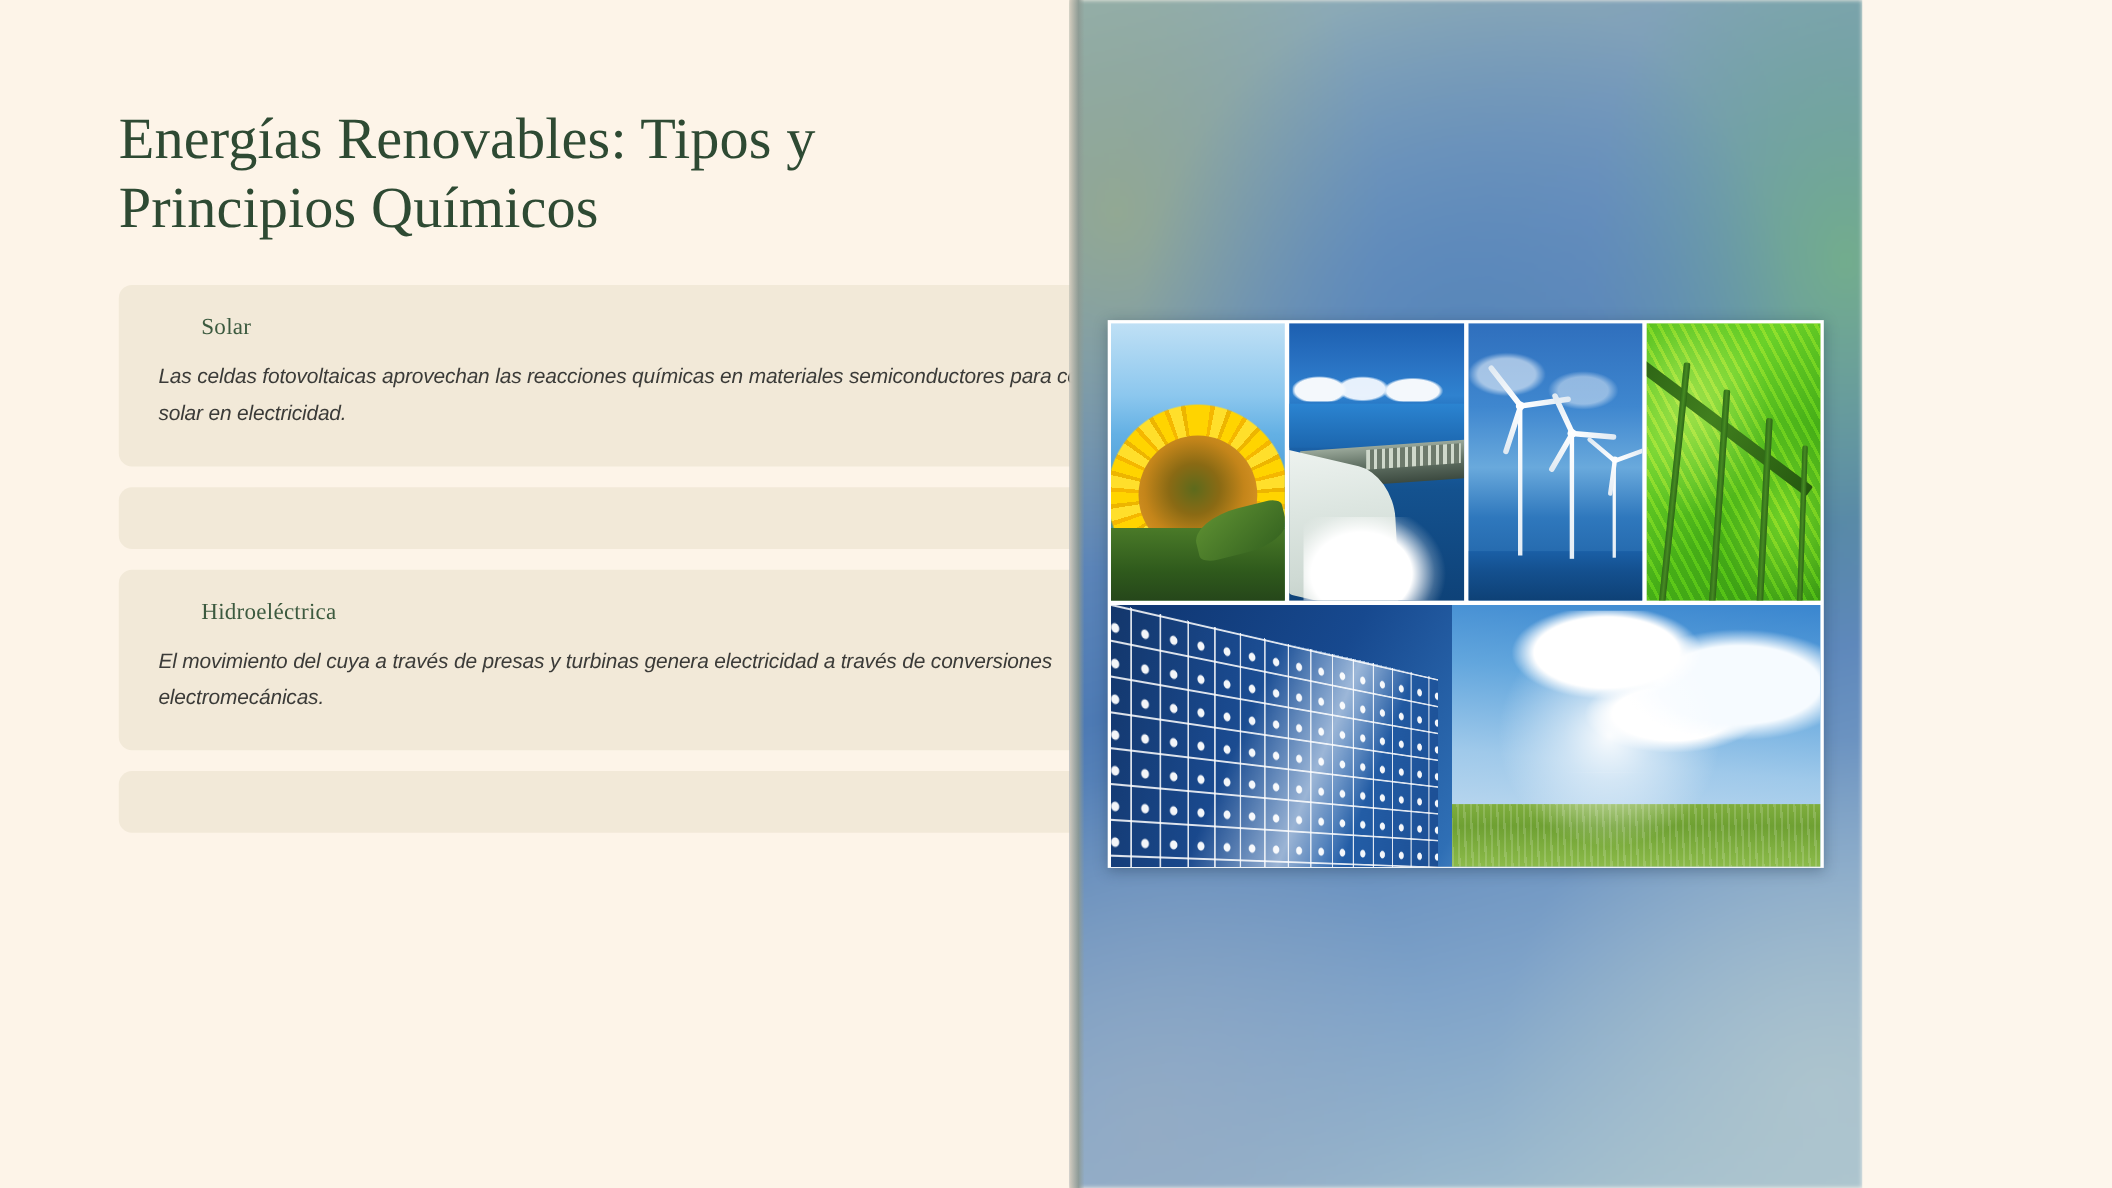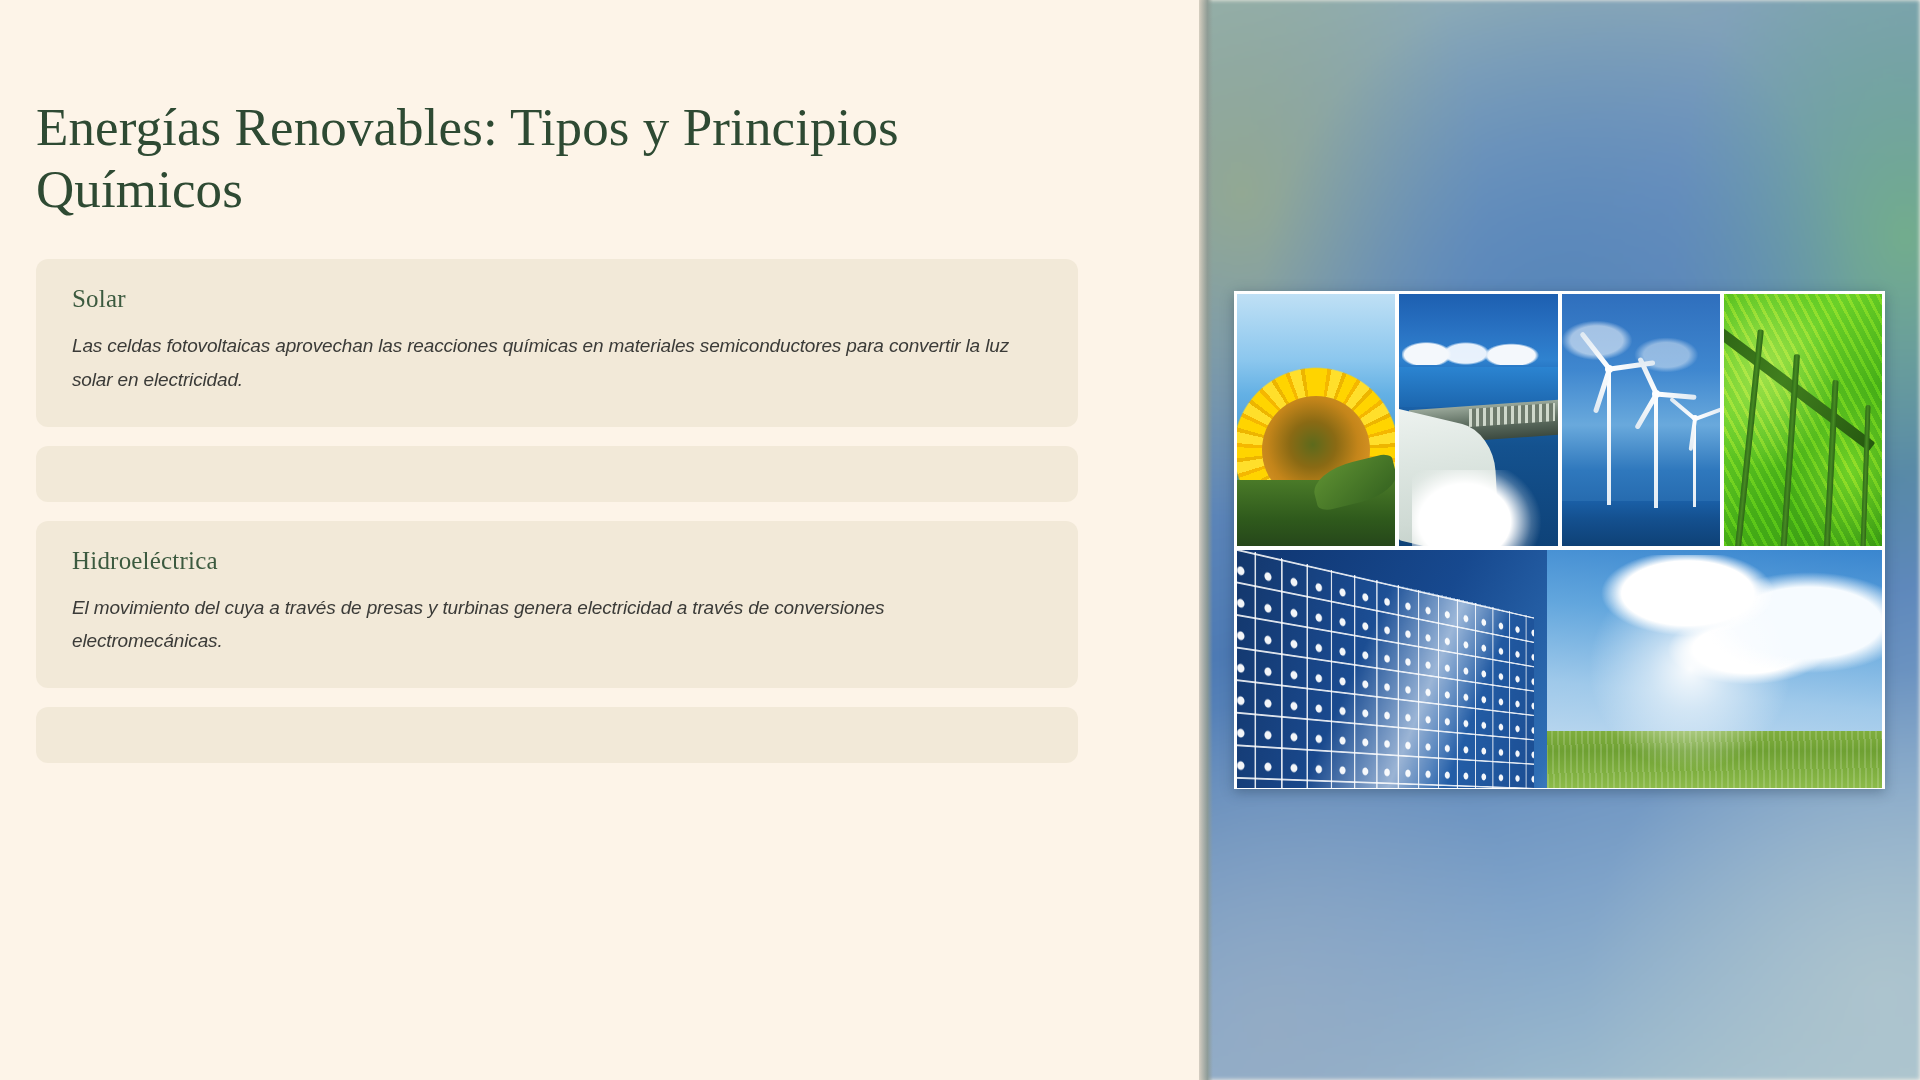--- a/index.html
+++ b/index.html
@@ -5,23 +5,23 @@
   * { margin:0; padding:0; box-sizing:border-box; }
   html, body {
     width:1920px; height:1080px; overflow:hidden;
     font-family:"Liberation Sans", sans-serif;
     background:#fdf6ec;
   }
   .slide { position:relative; width:1920px; height:1080px; display:flex; }
 
   
   .left-panel {
-    width:1199px; height:1080px;
+    width:972px; height:1080px;
     background:#fdf4e8;
-    padding:96px 78px 0 36px;
+    padding:96px 78px 0 108px;
     position:relative;
   }
   .slide-title {
     font-family:"Liberation Serif", serif;
     font-size:53px;
     line-height:1.17;
     font-weight:400;
     color:#2e4a33;
     letter-spacing:.1px;
     max-width:1020px;
@@ -30,25 +30,26 @@
 
   .cards { display:flex; flex-direction:column; gap:19px; }
   .card {
     background:#f2e9d8;
     border-radius:12px;
     padding:26px 34px 30px 36px;
     width:1042px;
   }
   .card-title {
     font-family:"Liberation Serif", serif;
-    font-size:25px;
+    font-size:21px;
     font-weight:400;
     color:#3c5a3f;
     margin-bottom:16px;
     letter-spacing:.2px;
+    margin-left:39px;
   }
   .card-body {
     font-family:"Liberation Sans", sans-serif;
     font-size:19px;
     line-height:1.78;
     color:#3b3b38;
     max-width:960px;
     letter-spacing:-.15px;
     font-style:italic;
   }

